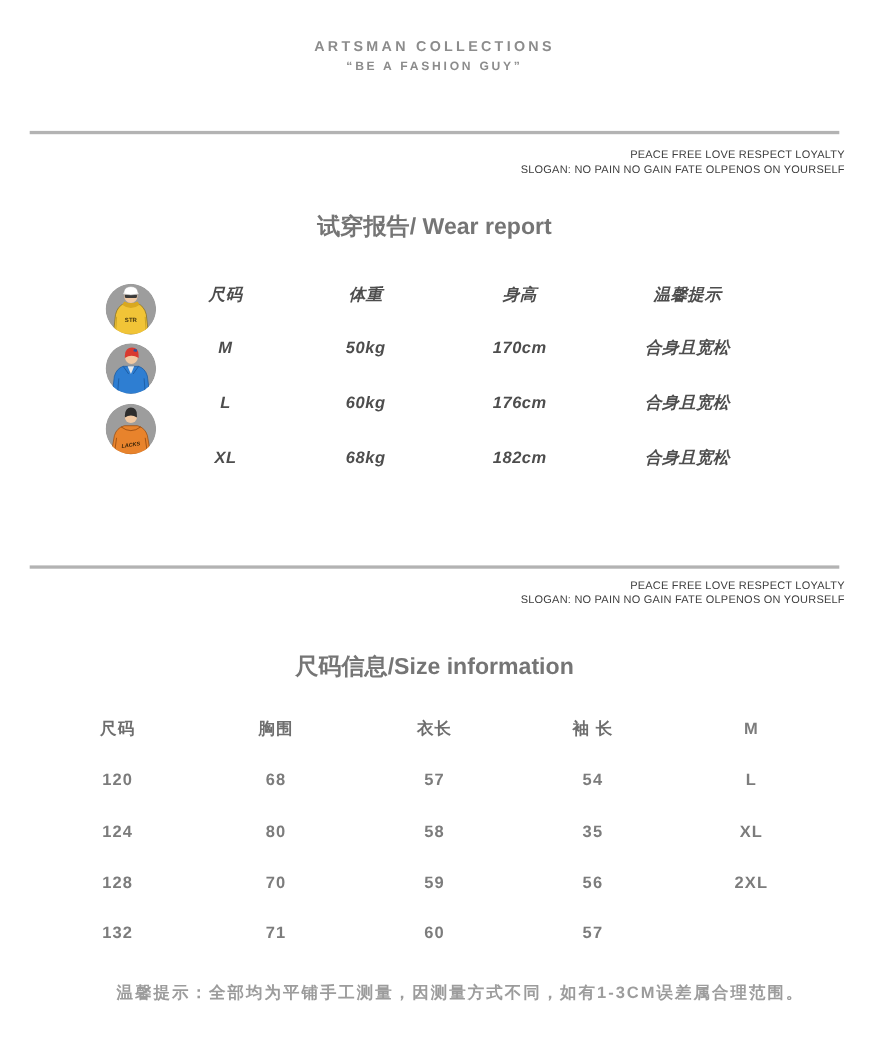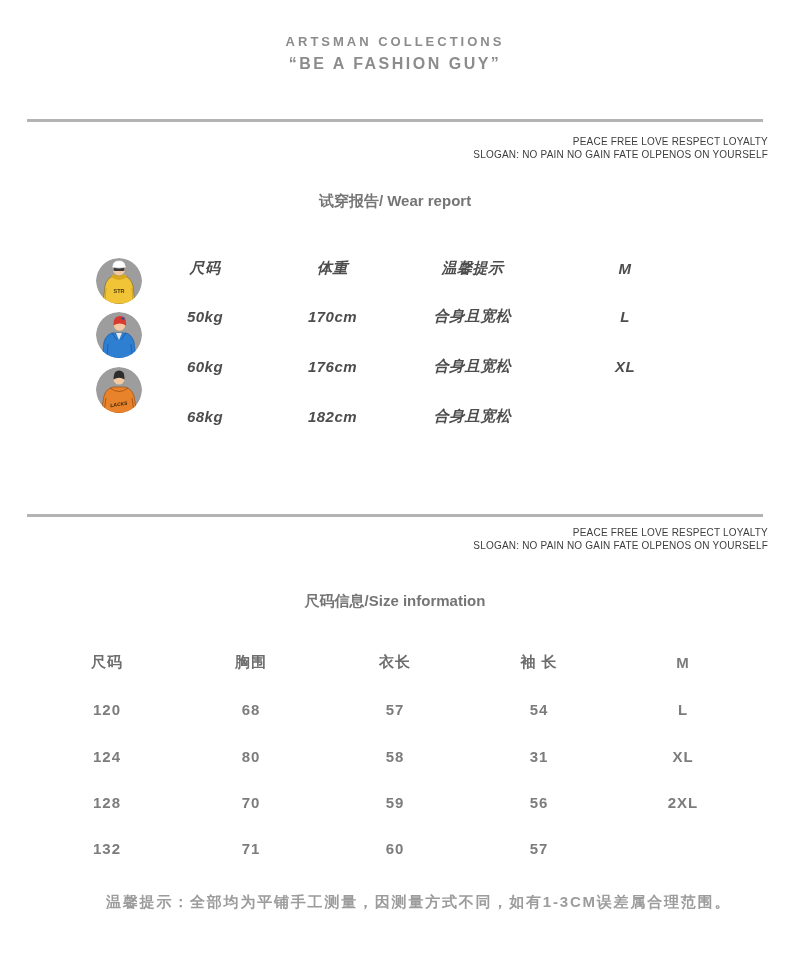--- a/index.html
+++ b/index.html
@@ -6,33 +6,33 @@
     --brand-text:#8c8c8c; --slogan-text:#3d3d3d; --title-text:#757575;
     --divider:#b3b3b3; --wear-table-text:#4d4d4d; --size-header-text:#6e6e6e;
     --size-value-text:#7c7c7c; --note-text:#9c9c9c; --avatar-bg:#9d9d9d;
   }
   html,body{margin:0;padding:0;background:#fff;}
   .page{position:relative;width:790px;height:913px;background:#fff;overflow:hidden;
         font-family:"Liberation Sans",sans-serif;}
 
   .brand{position:absolute;top:34px;left:0;right:0;text-align:center;color:var(--brand-text);}
   .brand-title{font-size:13px;font-weight:bold;letter-spacing:3px;}
-  .brand-subtitle{font-size:16px;font-weight:bold;letter-spacing:2.5px;margin-top:6px;}
+  .brand-subtitle{font-size:11px;font-weight:bold;letter-spacing:2.5px;margin-top:6px;}
 
   .divider{position:absolute;left:27px;right:27px;height:3px;background:var(--divider);}
   .divider-1{top:119px;}
   .divider-2{top:514px;}
 
   .slogan{position:absolute;right:22px;text-align:right;color:var(--slogan-text);
           font-size:10px;font-weight:normal;line-height:13px;letter-spacing:0.2px;}
   .slogan-1{top:135px;}
   .slogan-2{top:526px;}
 
   .section-title{position:absolute;left:0;right:0;text-align:center;
-                 font-size:15px;font-weight:bold;color:var(--title-text);}
+                 font-size:21px;font-weight:bold;color:var(--title-text);}
   .wear-title{top:192px;}
   .size-title{top:592px;}
 
   .avatar{position:absolute;left:96px;width:46px;height:46px;}
   .avatar svg{display:block;width:46px;height:46px;}
   .avatar-1{top:258px;} .avatar-2{top:312px;} .avatar-3{top:367px;}
 
   .wear-grid{position:absolute;top:245px;left:150px;display:grid;
              grid-template-columns:110px 145px 135px 170px;
              grid-template-rows:46px 50px 50px 50px;}
@@ -125,20 +125,21 @@
         <path d="M17.5 10.5 Q18 3.5 23 3.5 Q28.5 3.5 28.5 10.5 L28.5 12.5 Q23 9 17.5 12.5 Z" fill="#2d2d2d"></path>
         <text x="23" y="39" font-size="5" text-anchor="middle" fill="#3a2408" font-style="italic" font-weight="bold" transform="rotate(-8 23 38)" font-family="Liberation Sans, sans-serif">LACKS</text>
         <path d="M10 31 L8 45 M36 31 L38 45" stroke="#9c4f12" stroke-width="0.8" fill="none"></path>
       </g>
     </svg>
   </div>
 
   <div class="wear-grid">
     <div class="cell">尺码</div>
     <div class="cell">体重</div>
+    <div class="cell">身高</div>
     <div class="cell">温馨提示</div>
 
     <div class="cell">M</div>
     <div class="cell">50kg</div>
     <div class="cell">170cm</div>
     <div class="cell">合身且宽松</div>
 
     <div class="cell">L</div>
     <div class="cell">60kg</div>
     <div class="cell">176cm</div>
@@ -168,21 +169,21 @@
     <div class="cell val">M</div>
     <div class="cell val">120</div>
     <div class="cell val">68</div>
     <div class="cell val">57</div>
     <div class="cell val">54</div>
 
     <div class="cell val">L</div>
     <div class="cell val">124</div>
     <div class="cell val">80</div>
     <div class="cell val">58</div>
-    <div class="cell val">31</div>
+    <div class="cell val">35</div>
 
     <div class="cell val">XL</div>
     <div class="cell val">128</div>
     <div class="cell val">70</div>
     <div class="cell val">59</div>
     <div class="cell val">56</div>
 
     <div class="cell val">2XL</div>
     <div class="cell val">132</div>
     <div class="cell val">71</div>

